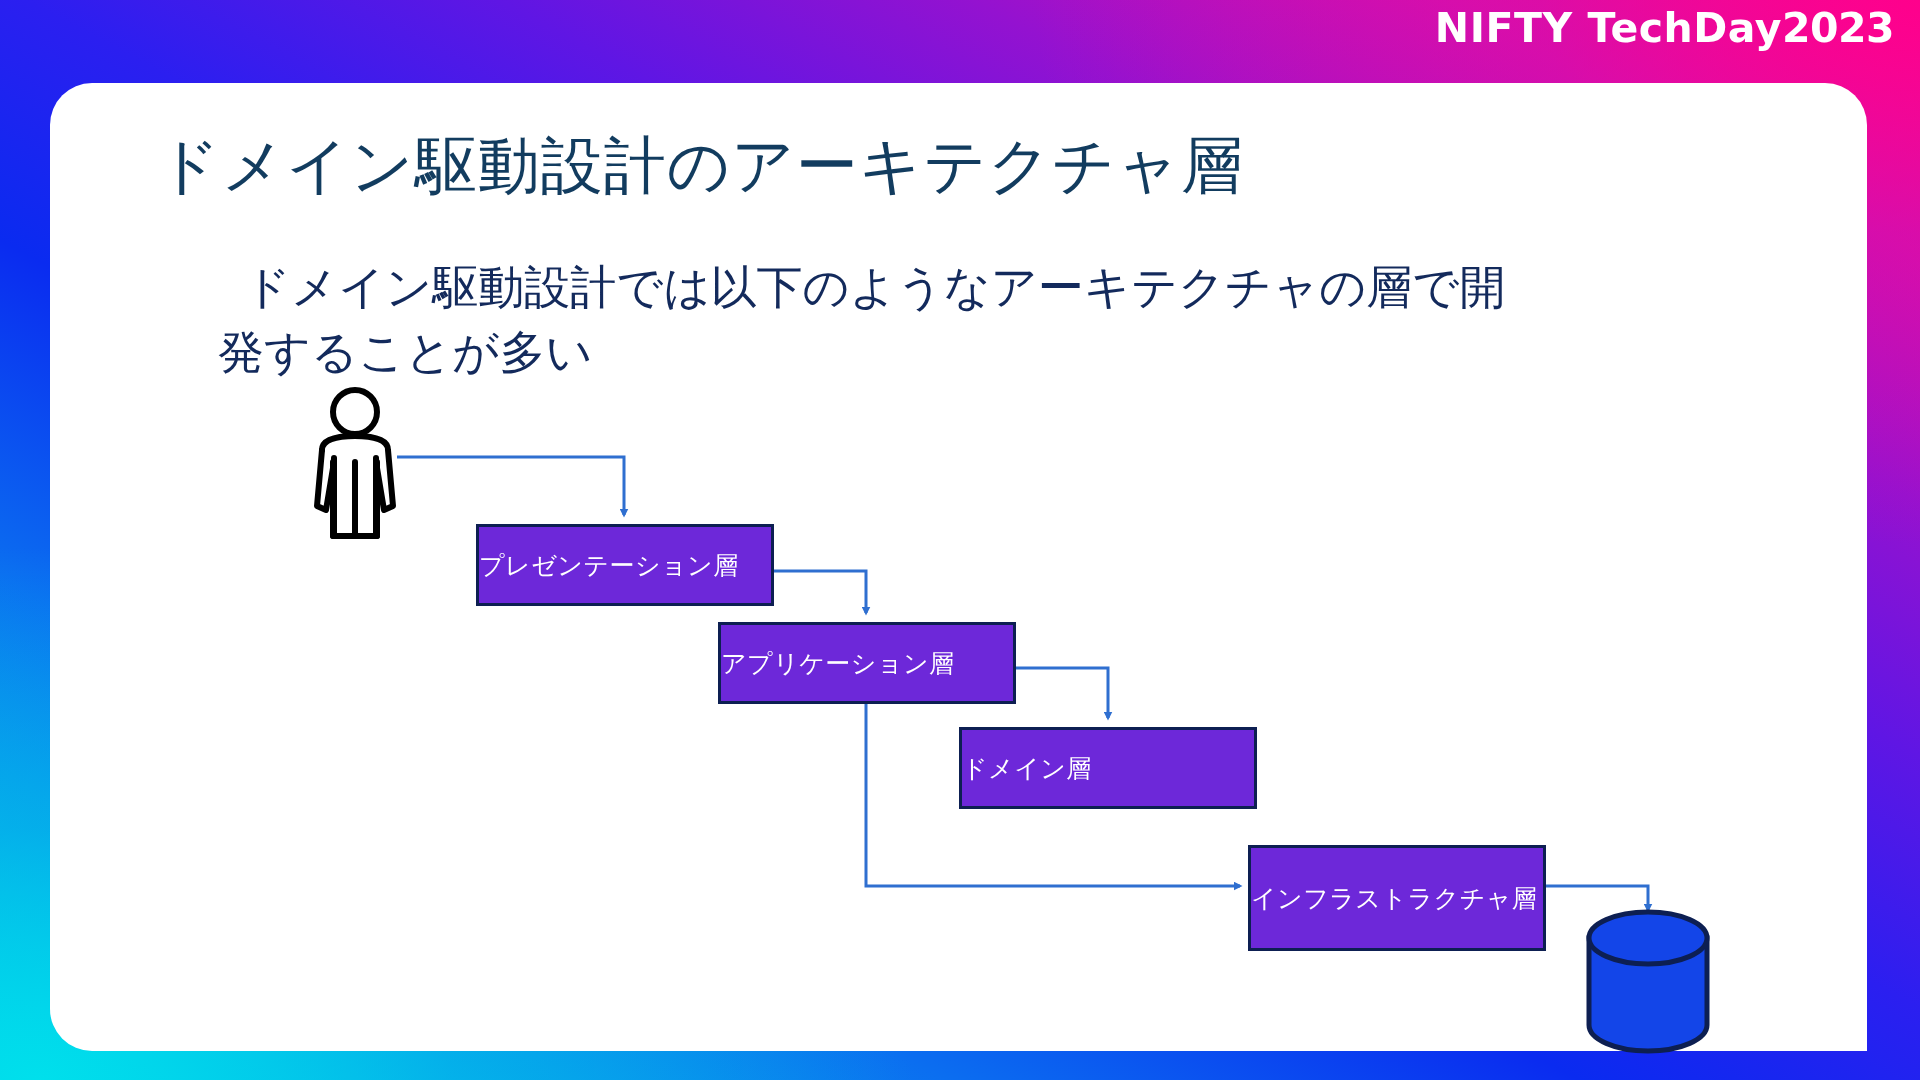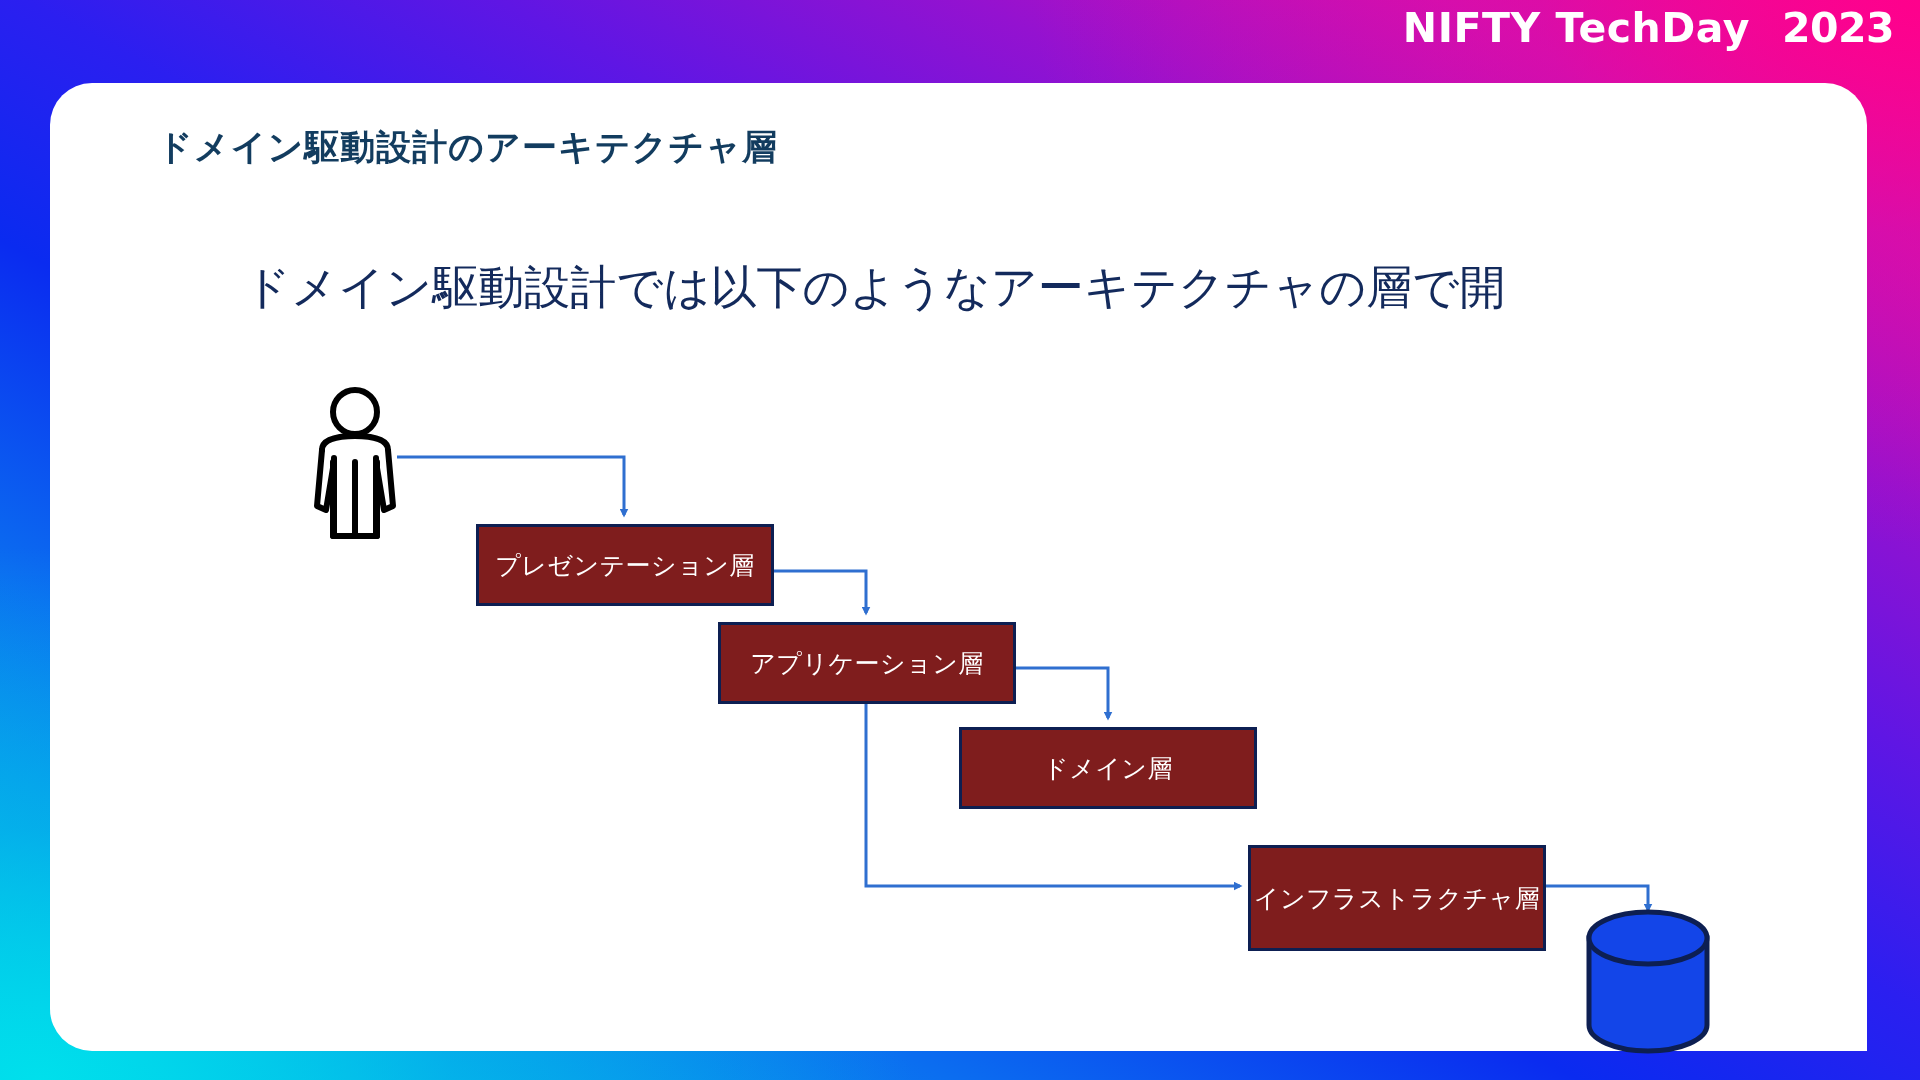--- a/index.html
+++ b/index.html
@@ -46,39 +46,38 @@
     color: #ffffff;
     font-size: 41px;
     font-weight: 700;
     letter-spacing: 0.5px;
     line-height: 1.1;
     white-space: nowrap;
     font-family: "DejaVu Sans", sans-serif;
   }
   #logo .lg-year {
     letter-spacing: -0.5px;
-    margin-left: 32px;
   }
   
   #card {
     position: absolute;
     left: 50px;
     top: 83px;
     width: 1817px;
     height: 968px;
     background: #ffffff;
     border-radius: 42px 42px 0 42px;
   }
   
   #title {
     position: absolute;
     left: 157px;
     top: 124px;
-    font-size: 35px;
-    font-weight: 700;
+    font-size: 62px;
+    font-weight: 400;
     color: #123c5f;
     letter-spacing: 1px;
     white-space: nowrap;
     font-family: "DejaVu Sans", sans-serif;
   }
   #body-text {
     position: absolute;
     left: 190px;
     top: 255px;
     width: 1590px;
@@ -97,26 +96,25 @@
   #diagram {
     position: absolute;
     left: 0;
     top: 0;
     width: 1920px;
     height: 1080px;
     pointer-events: none;
   }
   .layer-box {
     position: absolute;
-    background: #7f1d1d;
+    background: #6d28d9;
     border: 3px solid #0d1f52;
     box-sizing: border-box;
     display: flex;
     align-items: center;
-    justify-content: center;
     color: #ffffff;
     font-size: 25px;
     letter-spacing: 0.5px;
     font-family: "DejaVu Sans", sans-serif;
   }
   #box-presentation { left: 476px;  top: 524px; width: 298px; height: 82px; }
   #box-application  { left: 718px;  top: 622px; width: 298px; height: 82px; }
   #box-domain       { left: 959px;  top: 727px; width: 298px; height: 82px; }
   #box-infra        { left: 1248px; top: 845px; width: 298px; height: 106px; }
 </style>
@@ -132,20 +130,21 @@
     <span>NIFTY</span>
     <span>TechDay</span><span class="lg-year">2023</span>
   </div>
 
   <div id="card"></div>
 
   <div id="title">ドメイン駆動設計のアーキテクチャ層</div>
 
   <div id="body-text">
     <span>ドメイン駆動設計では以下のようなアーキテクチャの層で開</span>
+    <span class="ln2">発することが多い</span>
   </div>
 
   <svg id="diagram" viewBox="0 0 1920 1080">
     <defs>
       <marker id="arrowhead" markerWidth="10" markerHeight="9" refX="6.5" refY="4.5" orient="auto" markerUnits="userSpaceOnUse">
         <path d="M0,0 L9,4.5 L0,9 Z" fill="#2f6fd0"></path>
       </marker>
     </defs>
 
     <g fill="none" stroke="#000000" stroke-width="6" stroke-linecap="round" stroke-linejoin="round">

